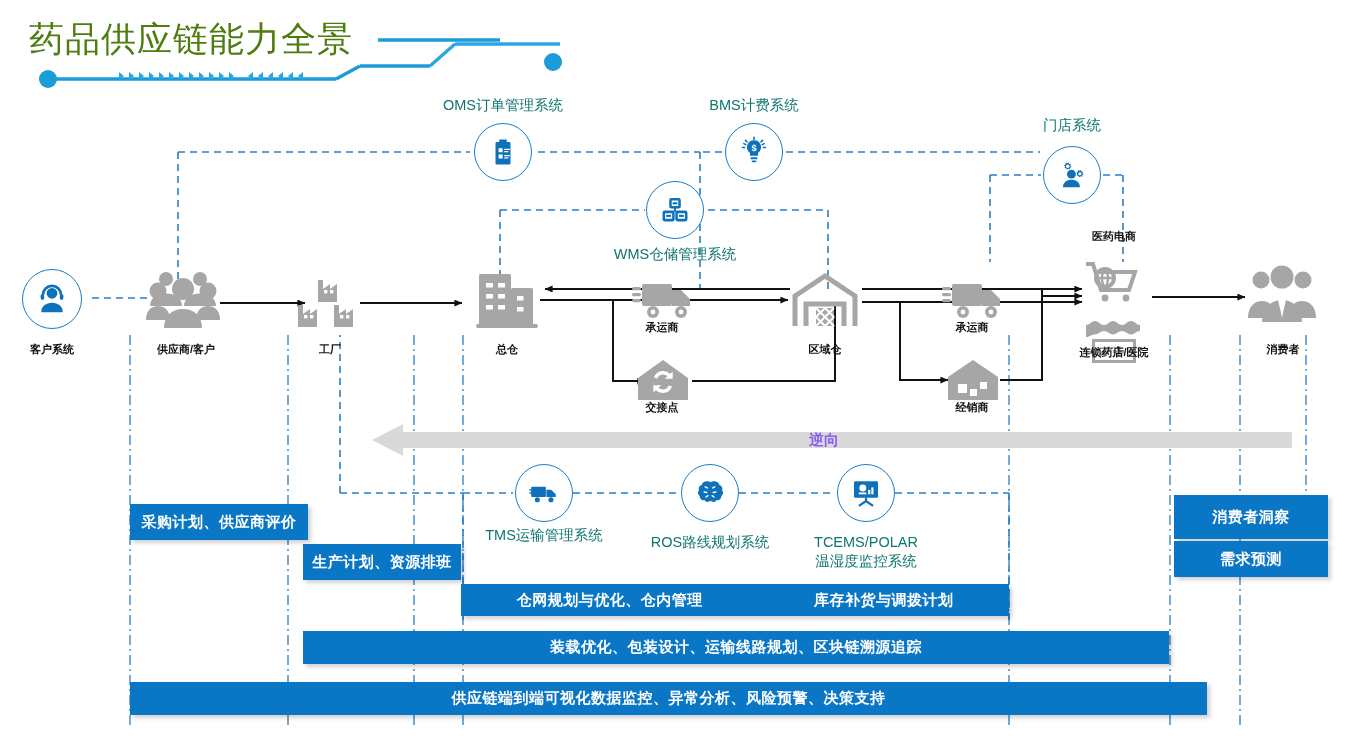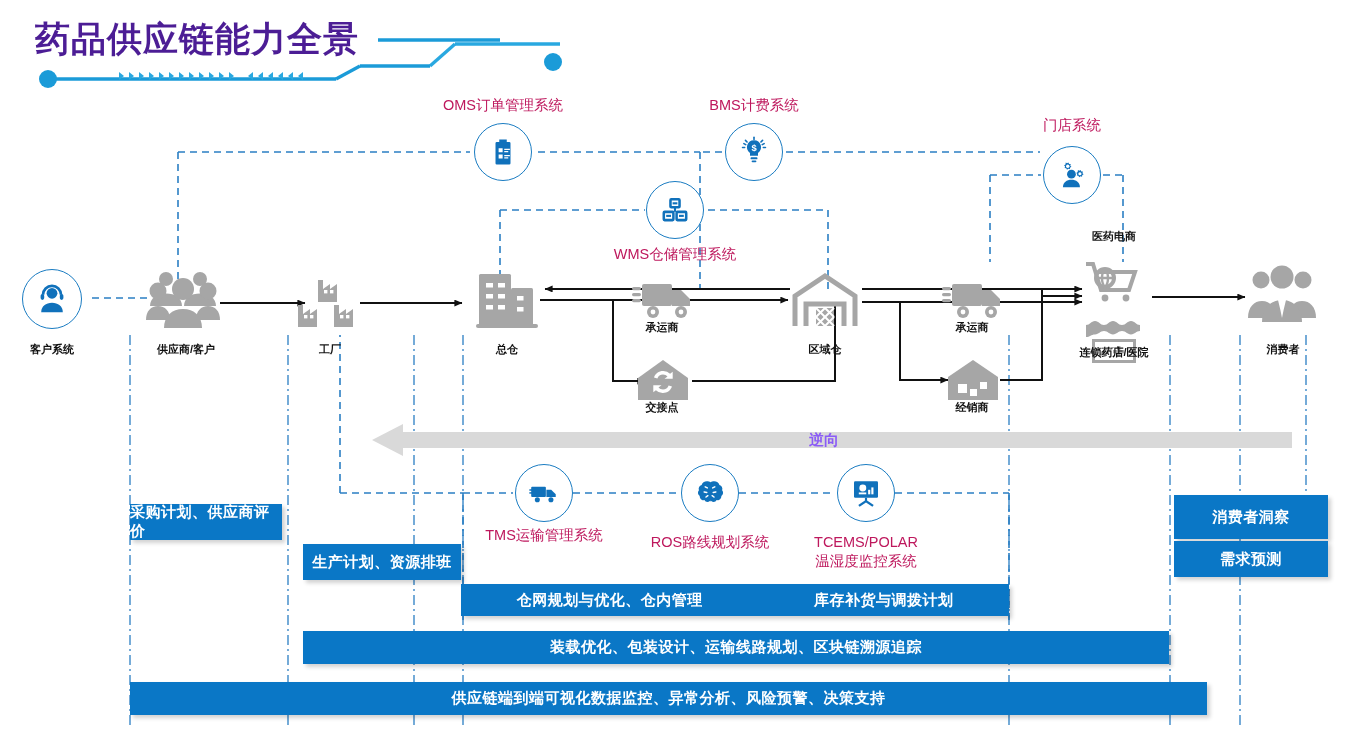--- a/index.html
+++ b/index.html
@@ -13,33 +13,33 @@
     width:1351px;
     height:736px;
     overflow:hidden;
     background:#fff;
   }
   #bg{position:absolute;left:0;top:0;width:1351px;height:736px;}
 
   
   .title{
     position:absolute;
-    left:35px; top:16px;
+    left:29px; top:16px;
     font-size:35px;
-    font-weight:bold;
-    color:#4c1d95;
+    font-weight:normal;
+    color:#4d7c0f;
     letter-spacing:1px;
     white-space:nowrap;
   }
 
   
   .lbl{position:absolute;white-space:nowrap;}
 
   .sys-label{
-    color:#be185d;
+    color:#0f766e;
     font-size:14.5px;
     text-align:center;
     line-height:19px;
     transform:translateX(-50%);
   }
   .node-label{
     color:#111;
     font-size:11px;
     font-weight:bold;
     text-align:center;
@@ -472,21 +472,21 @@
       <path d="M41 54c0-11 5-17 13-17s14 6 14 17z"></path>
       <circle cx="34" cy="13" r="11.5"></circle>
       <path d="M14 58c0-14 9-22 20-22s20 8 20 22z"></path>
       <path d="M30 36 h8 l-2.4 10 -1.6 8 -1.6-8z" fill="#fff"></path>
     </svg>
   </div>
   <div class="lbl node-label" style="left:1283px;top:342px;">消费者</div>
 
   <div class="lbl reverse-label" style="left:824px;top:440px;">逆向</div>
 
-  <div class="bar" style="left:130px;top:504px;width:152px;height:36px;">
+  <div class="bar" style="left:130px;top:504px;width:178px;height:36px;">
     <span>采购计划、供应商评价</span>
   </div>
 
   <div class="bar" style="left:303px;top:544px;width:158px;height:36px;">
     <span>生产计划、资源排班</span>
   </div>
 
   <div class="bar" style="left:1174px;top:495px;width:154px;height:44px;">
     <span>消费者洞察</span>
   </div>

